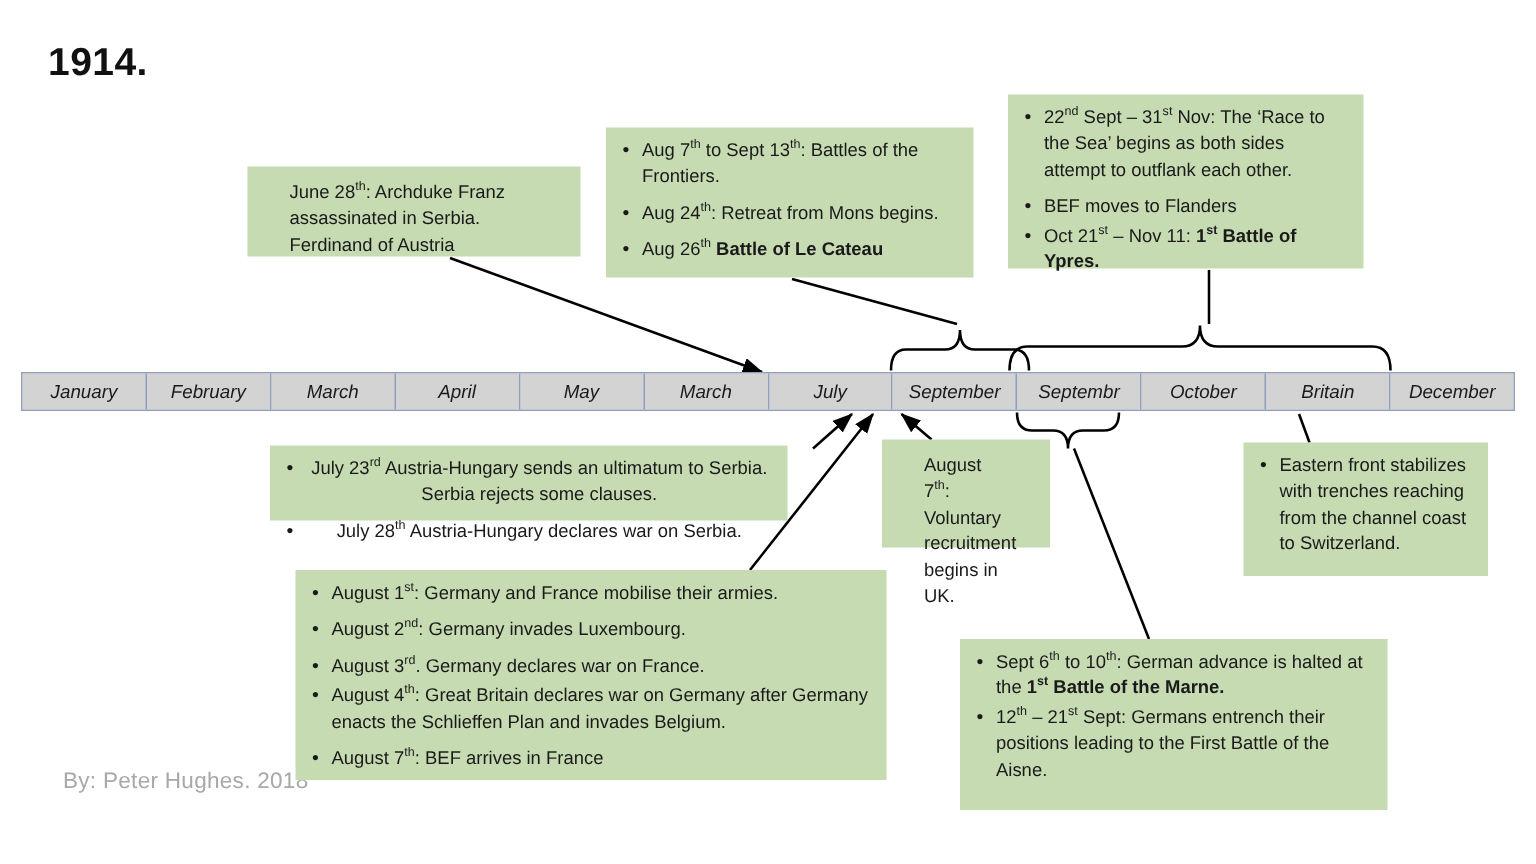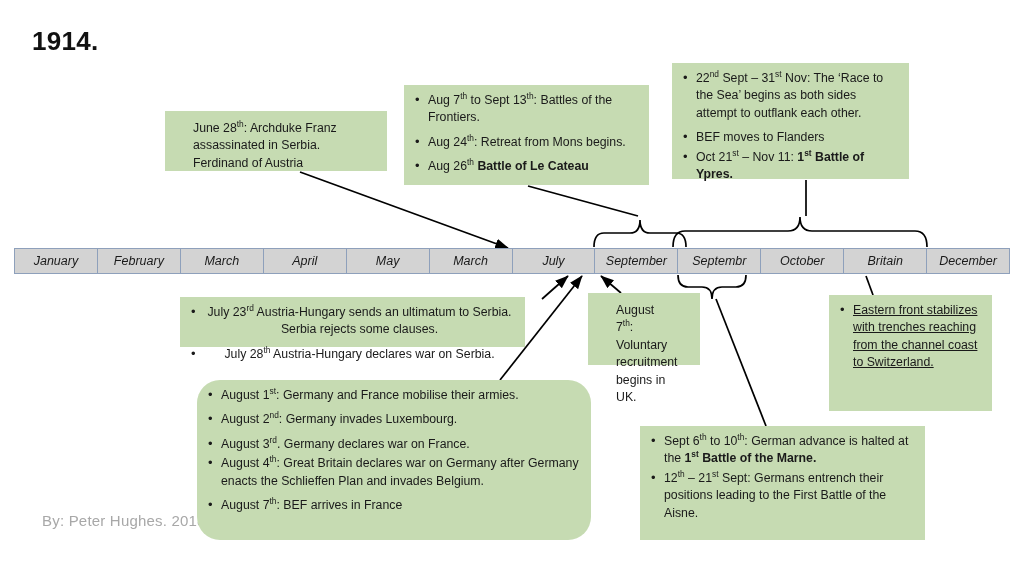--- a/index.html
+++ b/index.html
@@ -54,22 +54,22 @@
   .box li.tight{margin-bottom:2px;}
   sup{font-size:.68em;vertical-align:super;line-height:0;}
   b{font-weight:700;}
 
   
   #box-june28   {left:165px;top:111px;width:222px;height:60px;}
   #box-frontiers{left:404px;top:85px; width:245px;height:100px;}
   #box-race     {left:672px;top:63px; width:237px;height:116px;}
   #box-ultimatum{left:180px;top:297px;width:345px;height:50px;text-align:center;}
   #box-august7  {left:588px;top:293px;width:112px;height:72px;}
-  #box-eastern  {left:829px;top:295px;width:163px;height:116px;text-decoration:underline;}
-  #box-augustbig{left:197px;top:380px;width:394px;height:160px;border-radius:23px;}
+  #box-eastern  {left:829px;top:295px;width:163px;height:89px;}
+  #box-augustbig{left:197px;top:380px;width:394px;height:140px;}
   #box-sept     {left:640px;top:426px;width:285px;height:114px;}
 
   svg.overlay{position:absolute;left:0;top:0;width:1024px;height:576px;
     pointer-events:none;}
 </style>
 </head>
 <body>
 
 <div id="stage">
 

